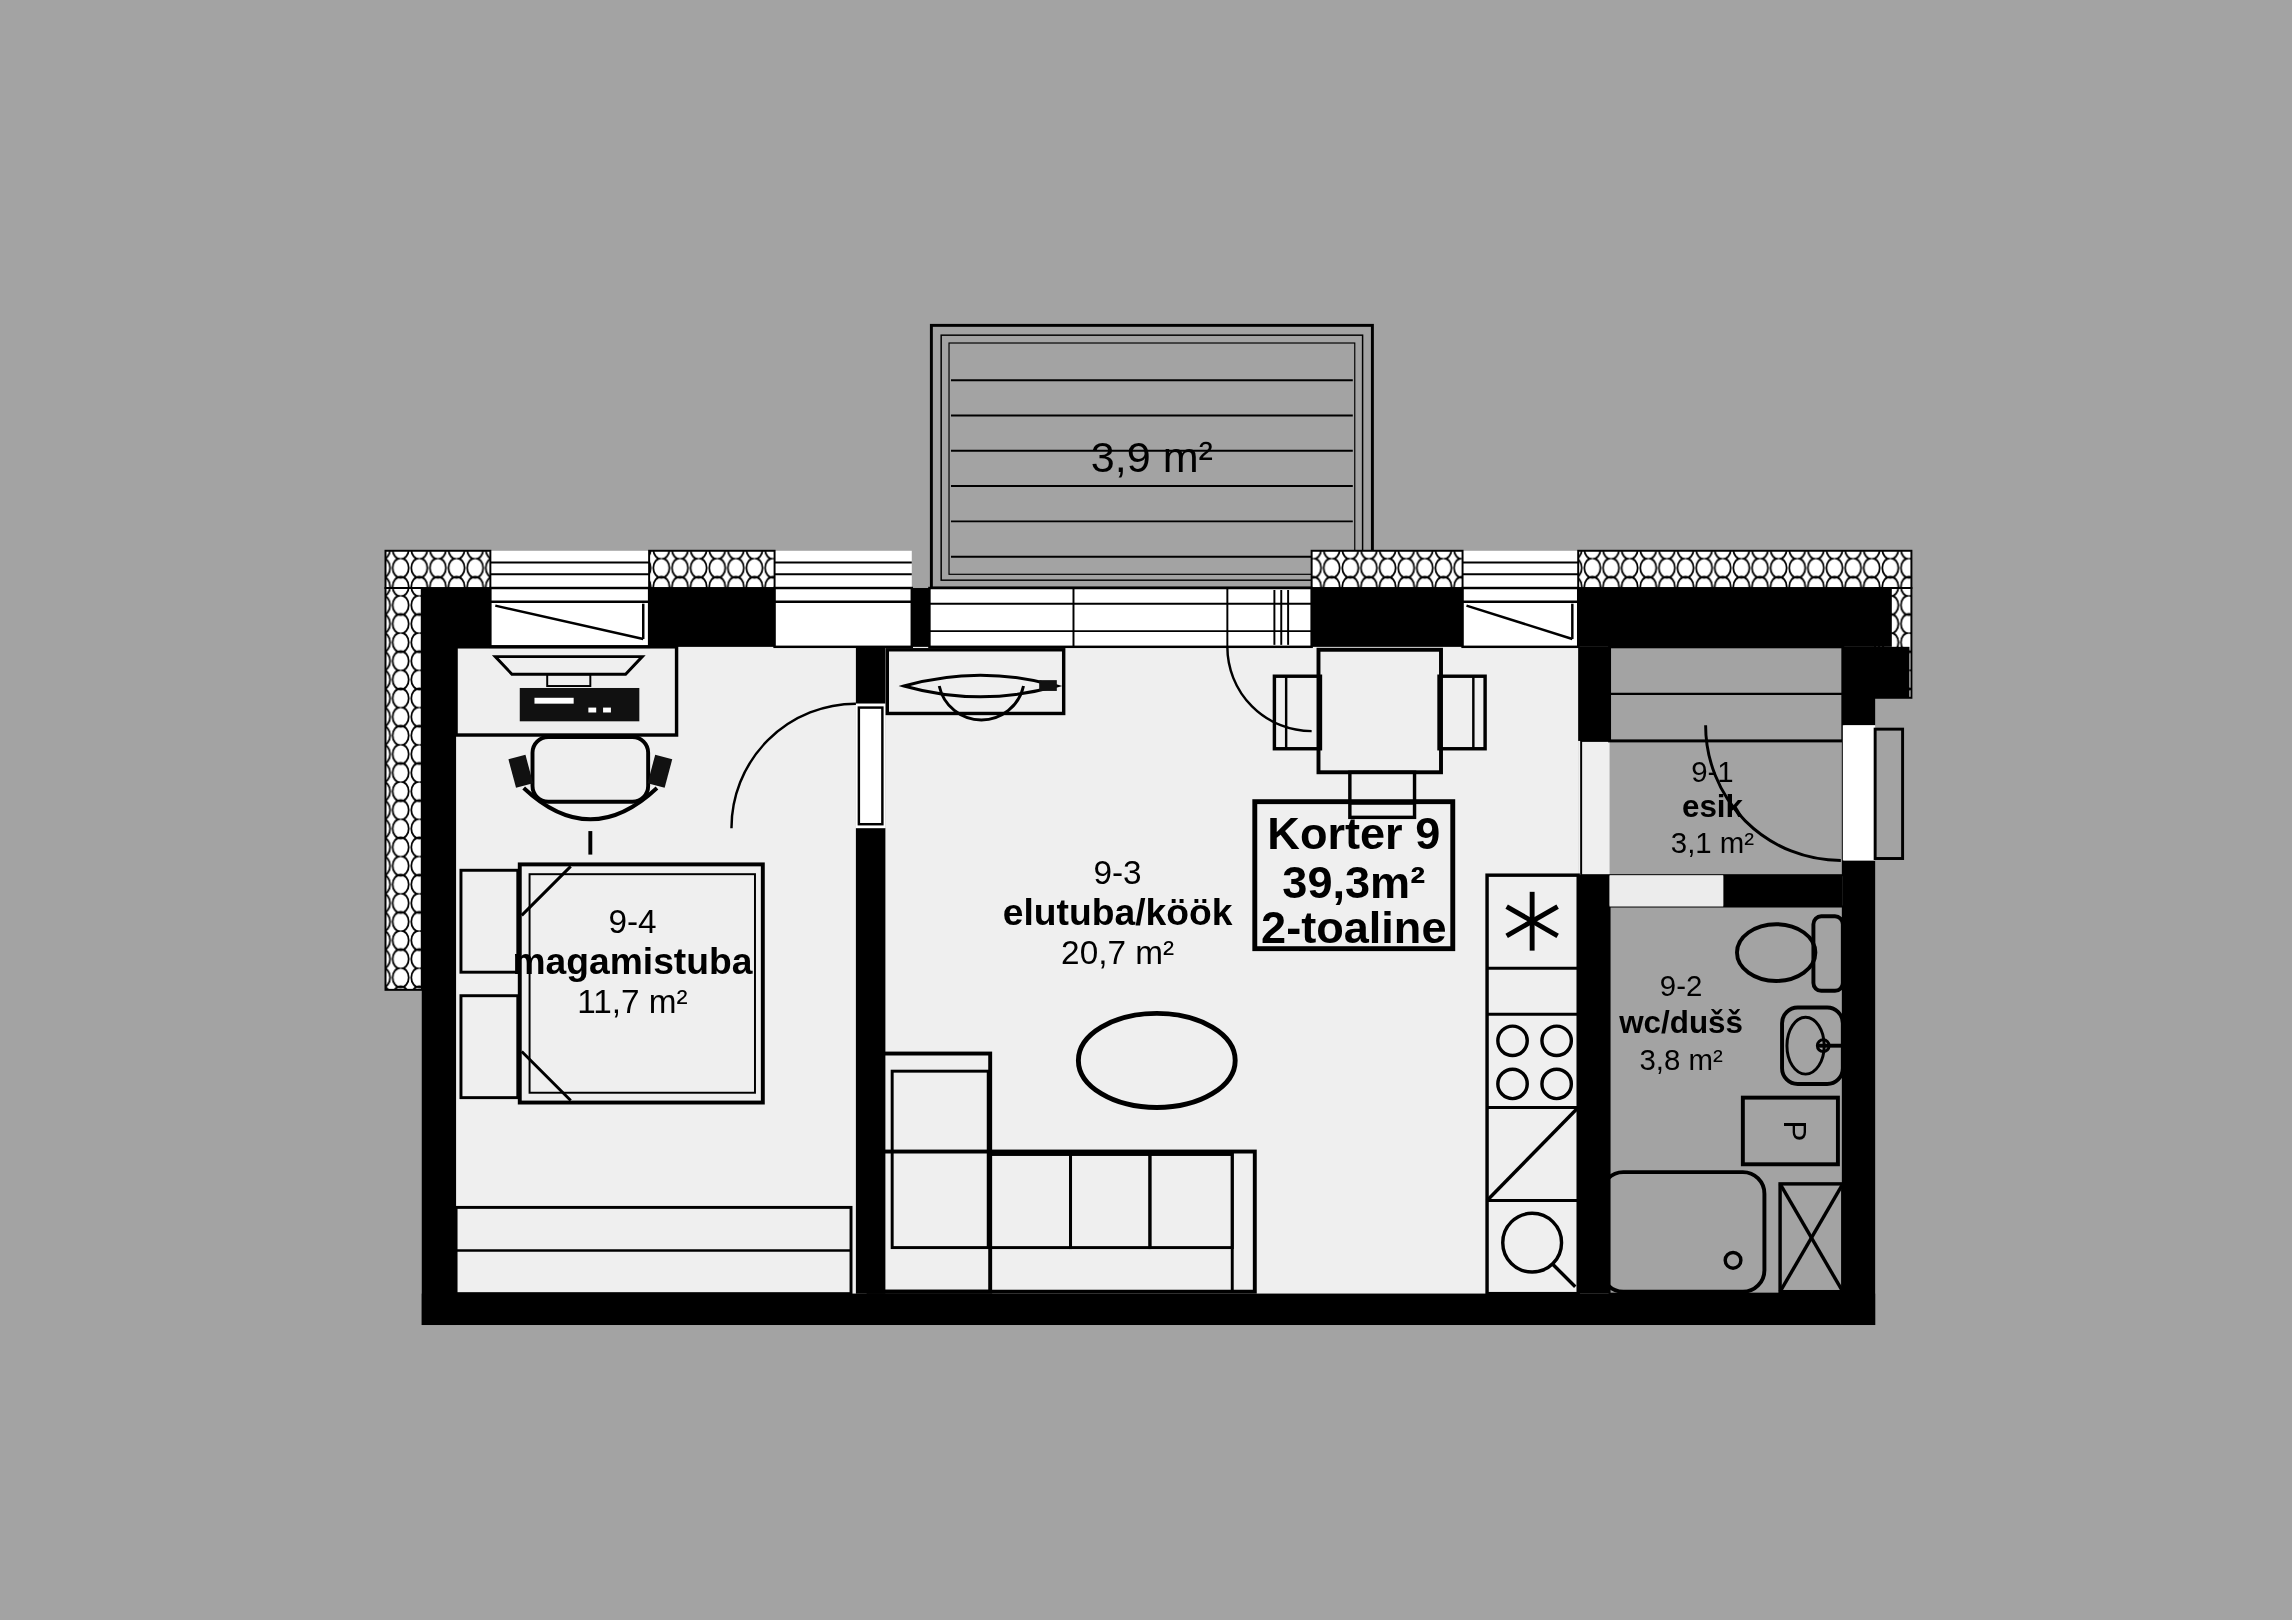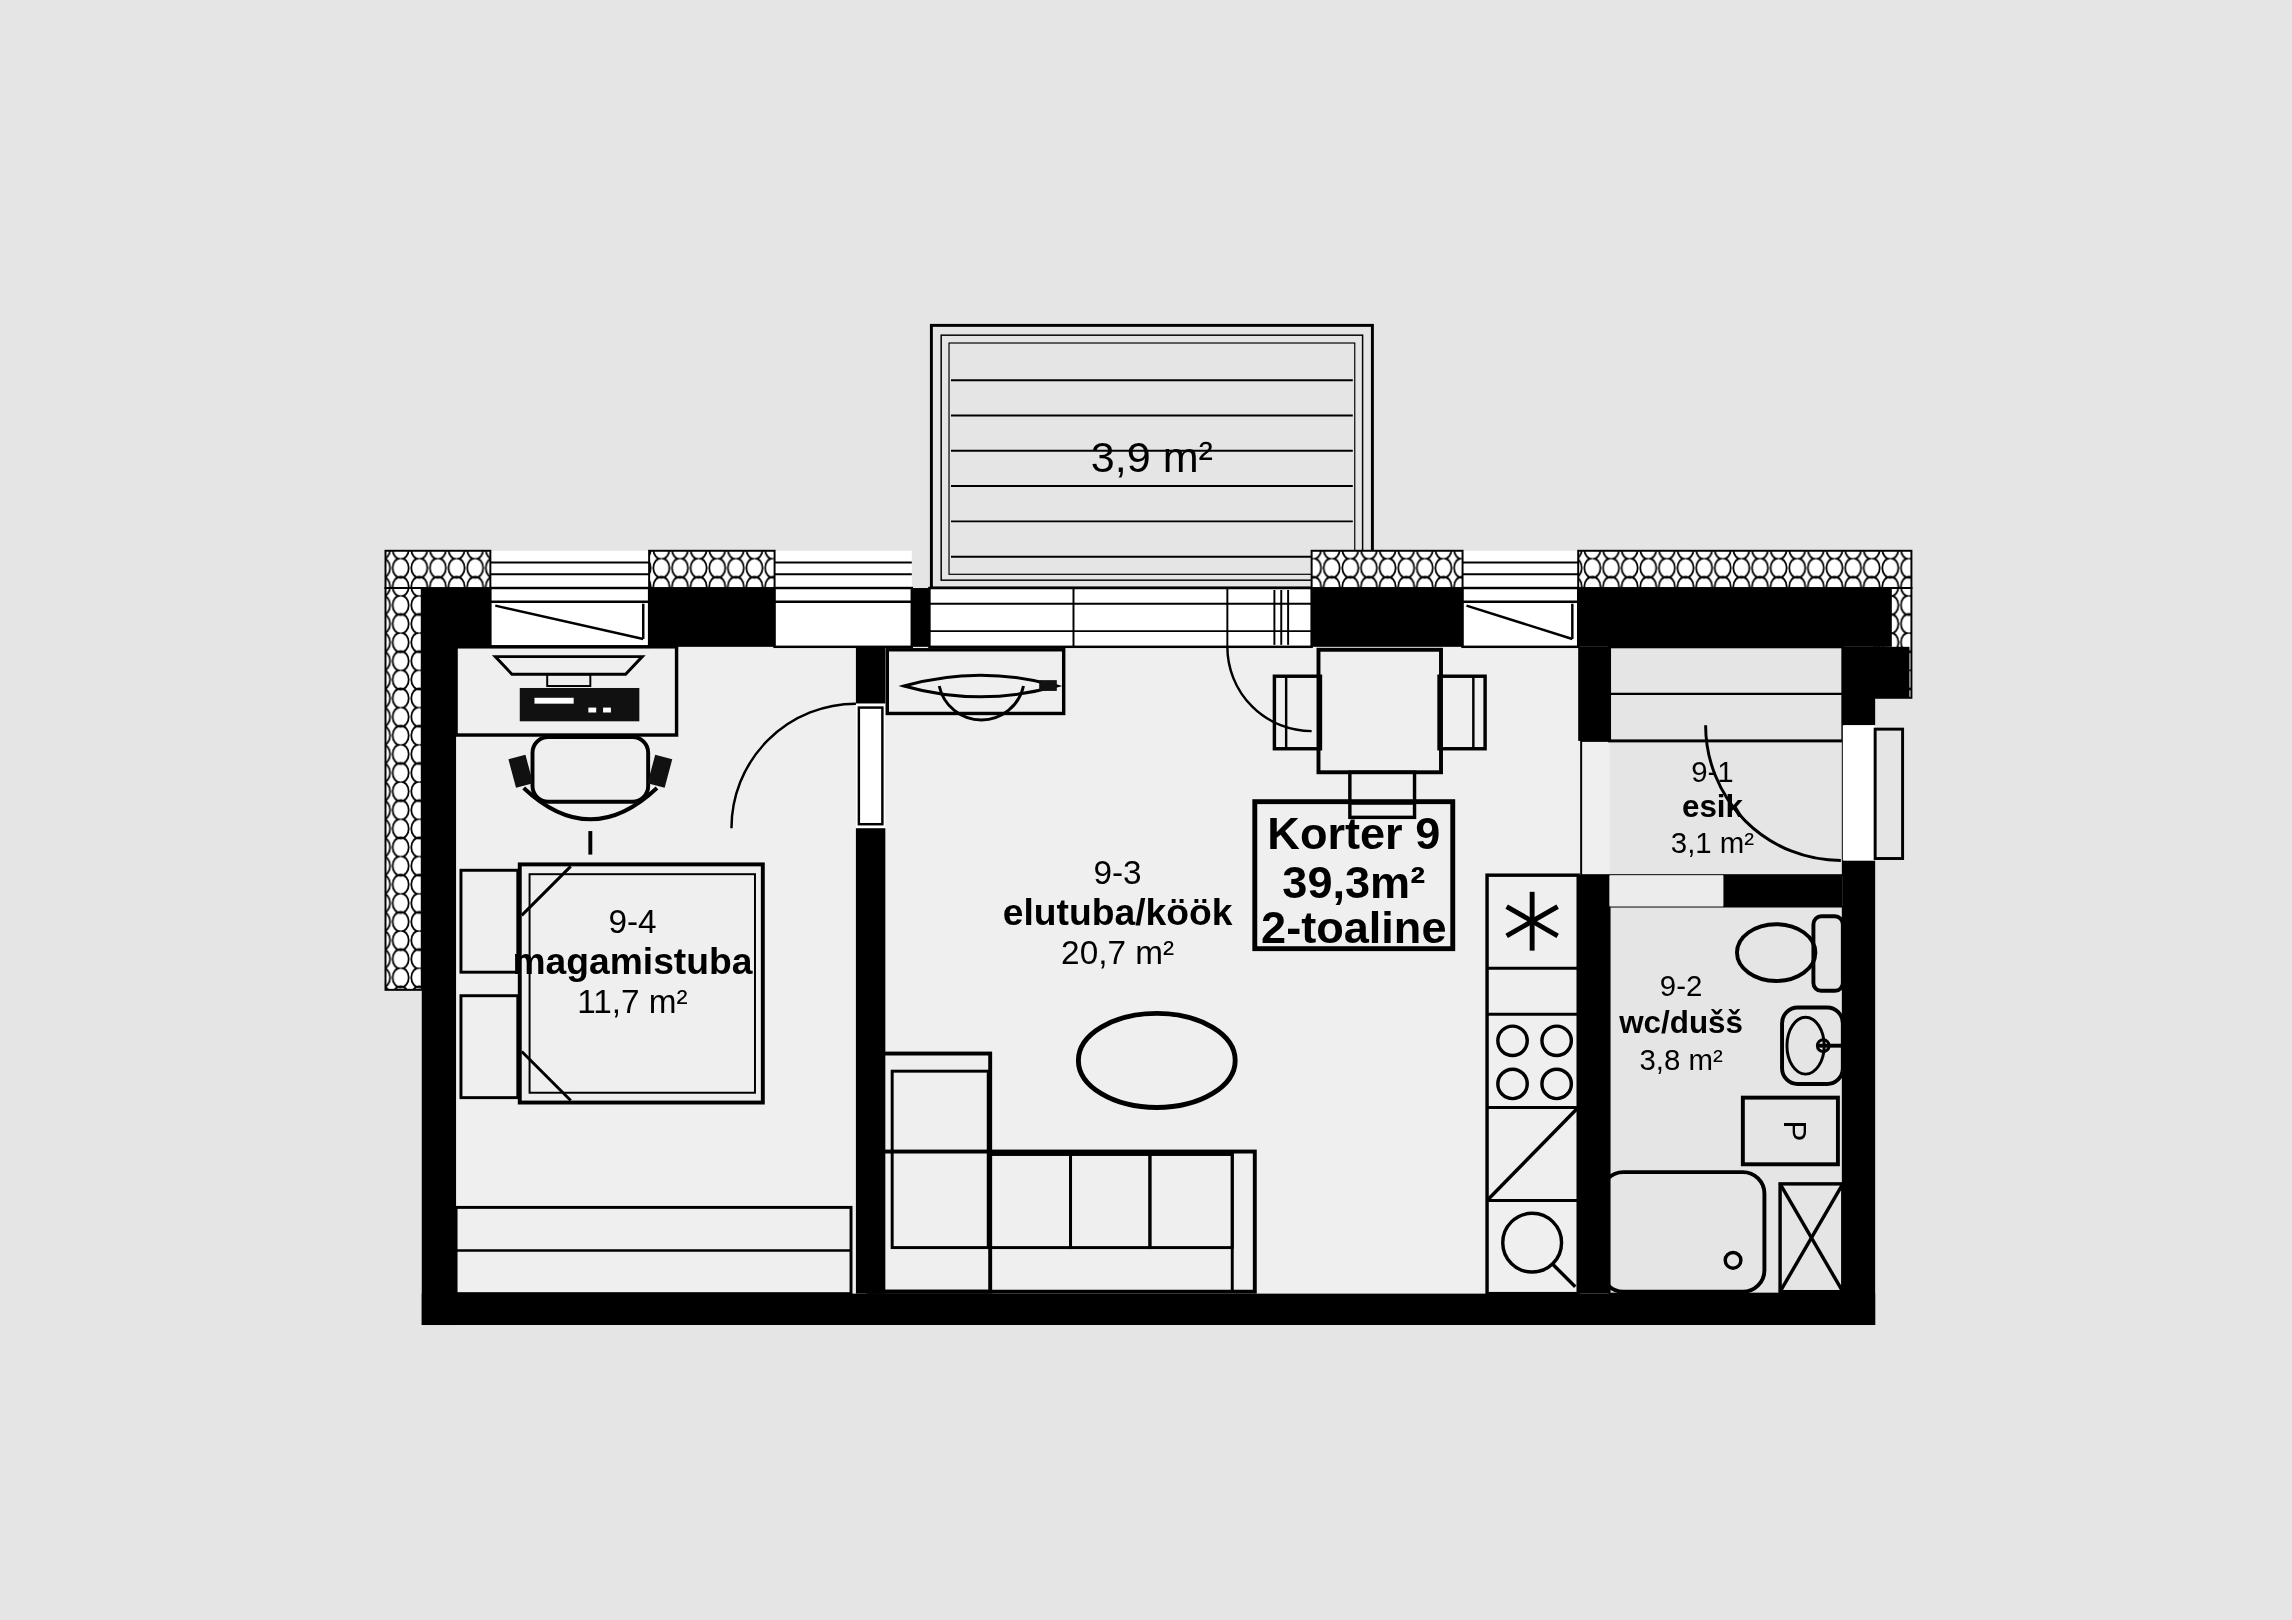--- a/index.html
+++ b/index.html
@@ -1,16 +1,16 @@
 <!DOCTYPE html>
 <html><head>
 <meta charset="utf-8">
 <style>
   html,body{margin:0;padding:0;background:#ffffff;}
-  .canvas{position:relative;width:2293px;height:1620px;background:#e5e5e5;overflow:hidden;}
+  .canvas{position:relative;width:2293px;height:1620px;background:#a3a3a3;overflow:hidden;}
   svg{display:block;}
   text{font-family:"Liberation Sans","DejaVu Sans",sans-serif;fill:#000;}
   .t34{font-size:34px;}
   .t30{font-size:30px;}
   .b38{font-size:38px;font-weight:bold;}
   .b32{font-size:32px;font-weight:bold;}
   .t44{font-size:44px;}
   .b46{font-size:46px;font-weight:bold;}
   .t32{font-size:32px;}
   .mid{text-anchor:middle;}

